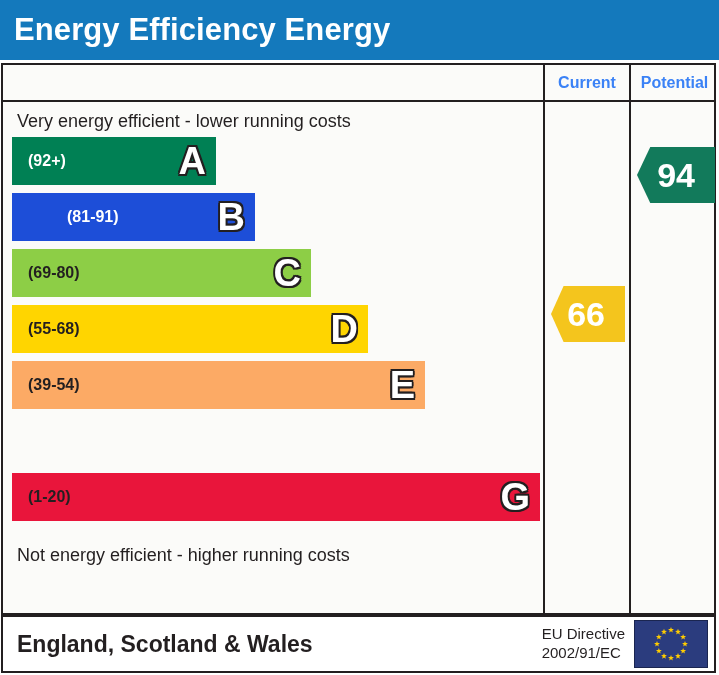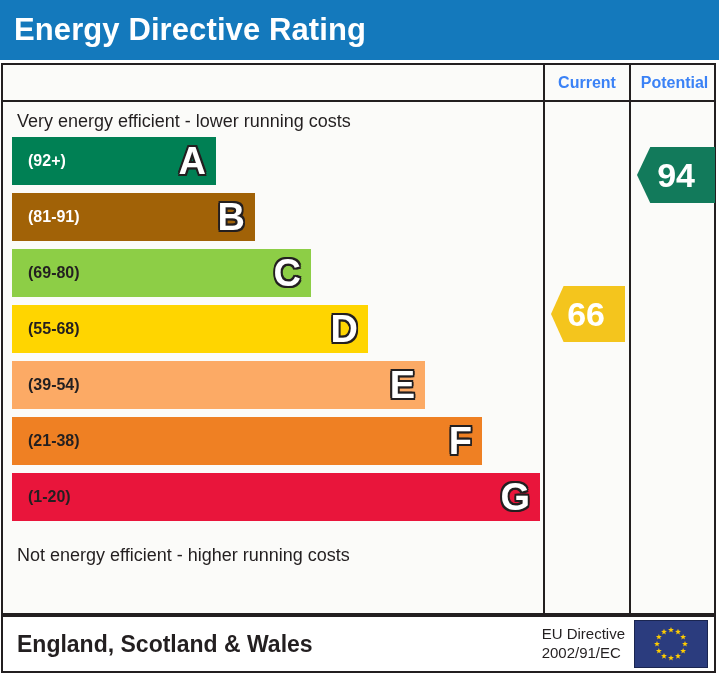--- a/index.html
+++ b/index.html
@@ -218,59 +218,55 @@
     box-sizing: border-box;
   }
   .footer .euflag svg { display: block; }
 </style>
 </head>
 <body>
 
 <div id="epc">
 
   <div class="titlebar">
-    <span class="title-text">Energy Directive Rating</span>
+    <span class="title-text">Energy Efficiency Energy</span>
   </div>
 
   <div class="frame">
 
     <div class="colhead-row">
       <div class="colhead current">Current</div>
       <div class="colhead potential">Potential</div>
     </div>
 
     <div class="vrule v1"></div>
     <div class="vrule v2"></div>
 
     <div class="caption top">Very energy efficient - lower running costs</div>
 
     <div class="bands">
       <div class="band light" style="top: 0px; background: rgb(0, 128, 84); width: 204px;">
         <span class="range">(92+)</span>
         <span class="letter">A</span>
       </div>
-      <div class="band light" style="top: 56px; background: #a16207; width: 243px;">
+      <div class="band light" style="top: 56px; background: #1d4ed8; width: 243px; padding-left: 39px;">
         <span class="range">(81-91)</span>
         <span class="letter">B</span>
       </div>
       <div class="band dark" style="top: 112px; background: rgb(141, 206, 70); width: 299px;">
         <span class="range">(69-80)</span>
         <span class="letter">C</span>
       </div>
       <div class="band dark" style="top: 168px; background: rgb(255, 213, 0); width: 356px;">
         <span class="range">(55-68)</span>
         <span class="letter">D</span>
       </div>
       <div class="band dark" style="top: 224px; background: rgb(252, 170, 101); width: 413px;">
         <span class="range">(39-54)</span>
         <span class="letter">E</span>
-      </div>
-      <div class="band dark" style="top: 280px; background: rgb(239, 128, 35); width: 470px;">
-        <span class="range">(21-38)</span>
-        <span class="letter">F</span>
       </div>
       <div class="band dark" style="top: 336px; background: rgb(233, 21, 59); width: 528px;">
         <span class="range">(1-20)</span>
         <span class="letter">G</span>
       </div>
     </div>
 
     <div class="caption bottom">Not energy efficient - higher running costs</div>
   </div>
 

